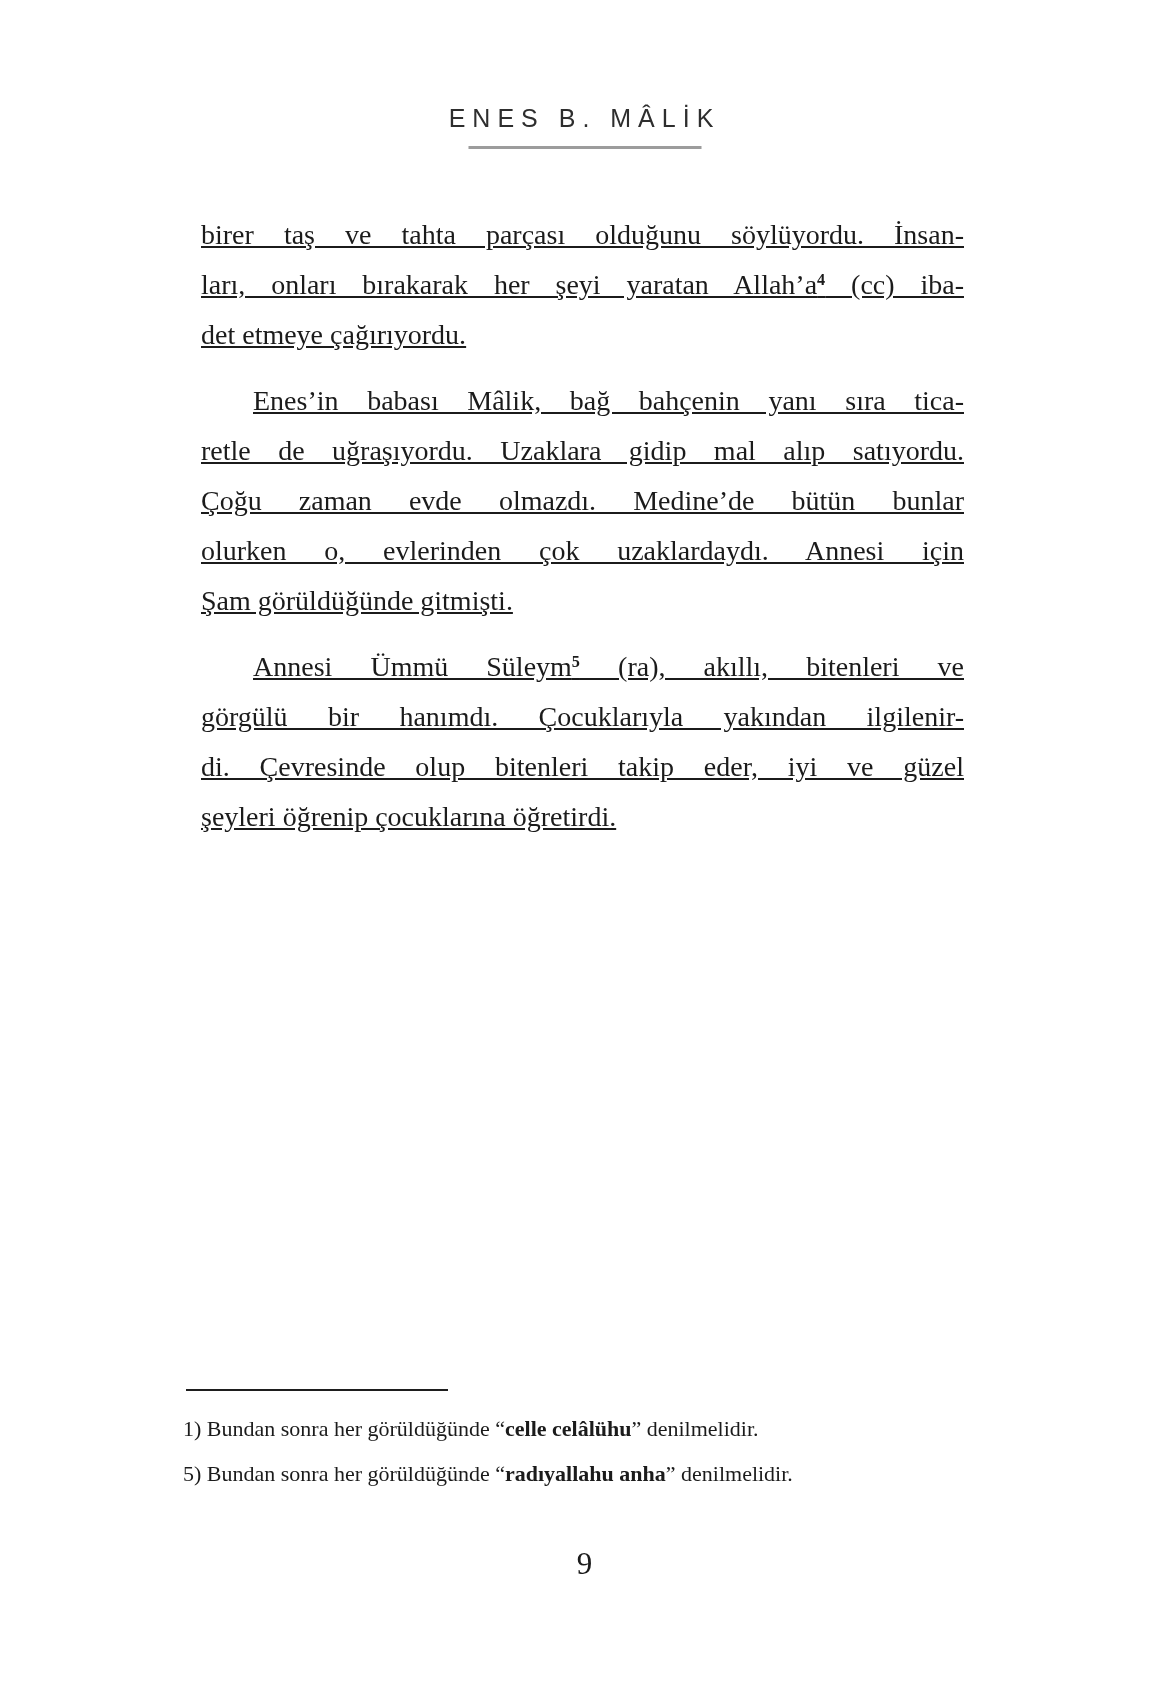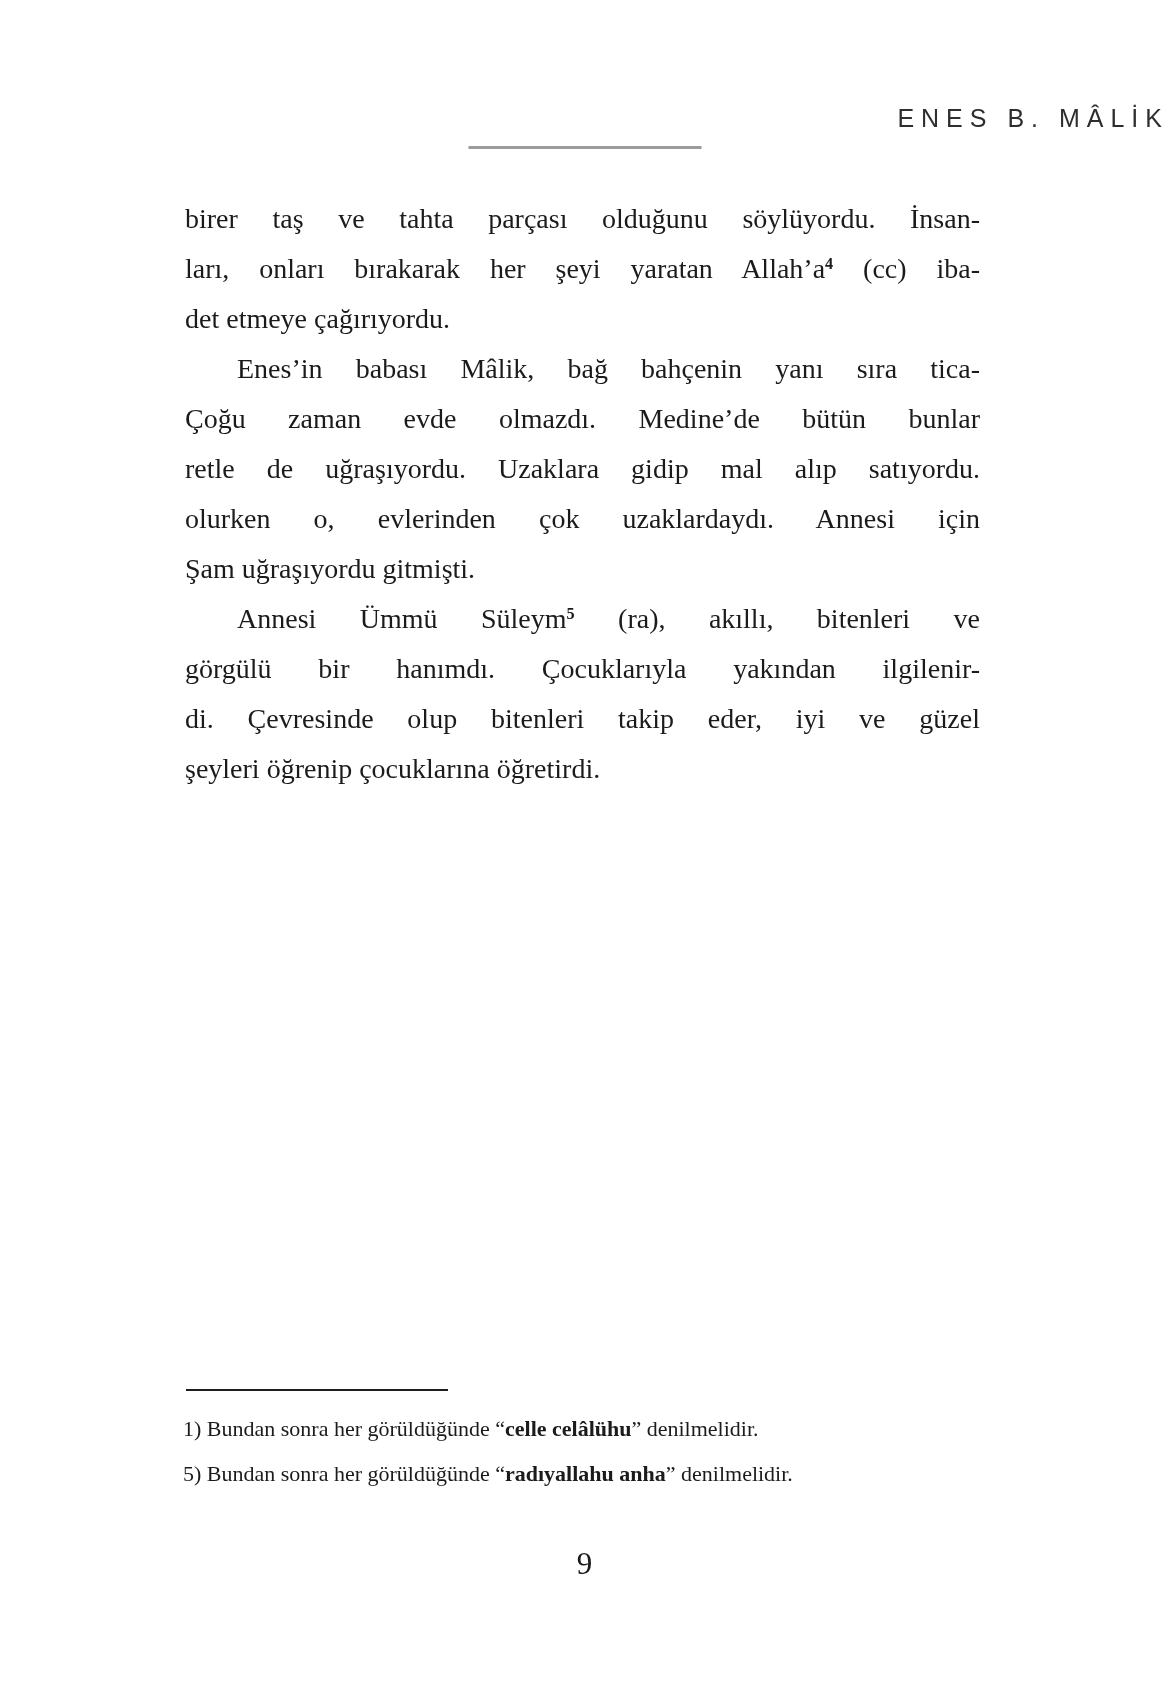--- a/index.html
+++ b/index.html
@@ -14,21 +14,21 @@
     background: #ffffff;
     font-family: "Liberation Serif", "DejaVu Serif", serif;
     color: #1b1b1b;
     overflow: hidden;
   }
   .running-header {
     position: absolute;
     top: 104px;
     left: 0;
     right: 0;
-    text-align: right;
+    text-align: center;
     font-family: "Liberation Sans", sans-serif;
     font-size: 25px;
     font-weight: 400;
     letter-spacing: 7px;
     color: #2e2e2e;
     white-space: nowrap;
   }
   .header-rule {
     position: absolute;
     top: 146px;
@@ -39,21 +39,21 @@
     background: #9c9c9c;
   }
   .body-text {
     position: absolute;
     left: 185px;
     top: 194px;
     width: 795px;
     font-size: 28px;
     line-height: 50px;
   }
-  .paragraph { margin: 0; }
+  .paragraph { margin: 16px; text-decoration: underline; }
   .line {
     height: 50px;
     text-align: justify;
     text-align-last: justify;
   }
   .line.indent { text-indent: 52px; }
   .line.para-end { text-align-last: left; }
   .body-text sup, .footnotes sup {
     font-size: 58%;
     font-weight: bold;
@@ -100,24 +100,24 @@
   <div class="header-rule"></div>
 
   <div class="body-text">
       <div class="paragraph">
         <div class="line"><span>birer taş ve tahta parçası olduğunu söylüyordu. İnsan-</span></div>
         <div class="line"><span>ları, onları bırakarak her şeyi yaratan Allah’a</span><sup>4</sup><span> (cc) iba-</span></div>
         <div class="line para-end"><span>det etmeye çağırıyordu.</span></div>
       </div>
       <div class="paragraph">
         <div class="line indent"><span>Enes’in babası Mâlik, bağ bahçenin yanı sıra tica-</span></div>
+        <div class="line"><span>retle de uğraşıyordu. Uzaklara gidip mal alıp satıyordu.</span></div>
         <div class="line"><span>Çoğu zaman evde olmazdı. Medine’de bütün bunlar</span></div>
-        <div class="line"><span>retle de uğraşıyordu. Uzaklara gidip mal alıp satıyordu.</span></div>
         <div class="line"><span>olurken o, evlerinden çok uzaklardaydı. Annesi için</span></div>
-        <div class="line para-end"><span>Şam uğraşıyordu gitmişti.</span></div>
+        <div class="line para-end"><span>Şam görüldüğünde gitmişti.</span></div>
       </div>
       <div class="paragraph">
         <div class="line indent"><span>Annesi Ümmü Süleym</span><sup>5</sup><span> (ra), akıllı, bitenleri ve</span></div>
         <div class="line"><span>görgülü bir hanımdı. Çocuklarıyla yakından ilgilenir-</span></div>
         <div class="line"><span>di. Çevresinde olup bitenleri takip eder, iyi ve güzel</span></div>
         <div class="line para-end"><span>şeyleri öğrenip çocuklarına öğretirdi.</span></div>
       </div>
     </div>
 
   <div class="footnote-rule"></div>

